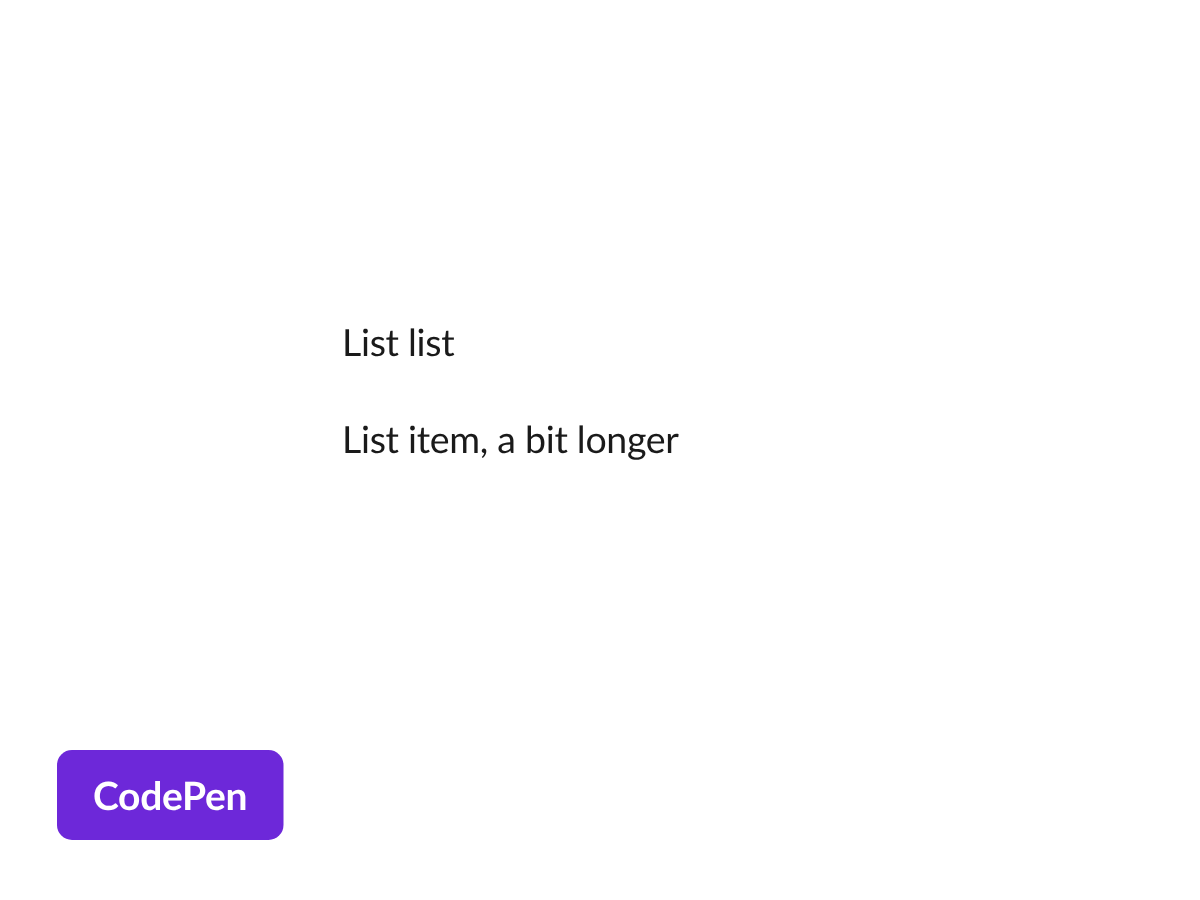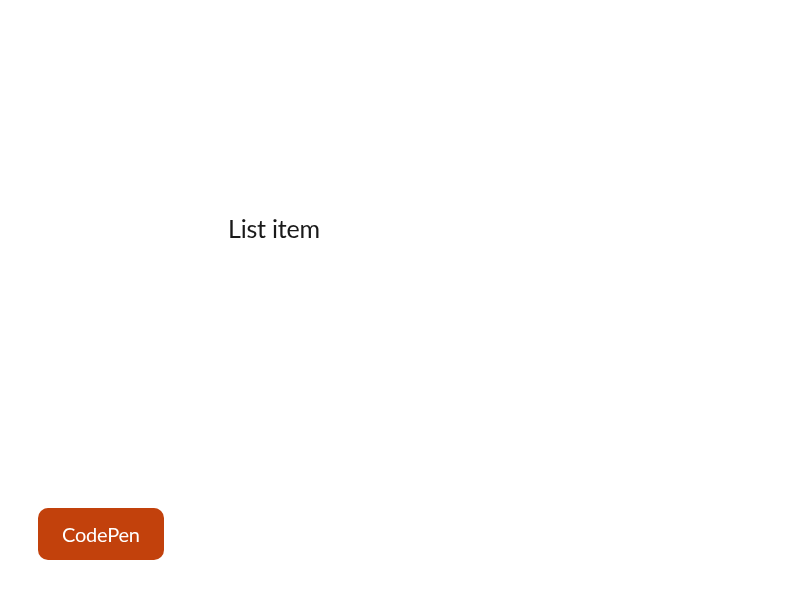--- a/index.html
+++ b/index.html
@@ -28,30 +28,31 @@
       margin-bottom: 32px;
       letter-spacing: -0.2px;
     }
     .list-item:last-child {
       margin-bottom: 0;
     }
     .codepen-badge {
       position: absolute;
       left: 38px;
       bottom: 40px;
-      background: #c2410c;
+      background: #6d28d9;
       color: #ffffff;
-      font-size: 20px;
-      font-weight: 400;
+      font-size: 26px;
+      font-weight: 700;
       padding: 14px 24px;
       border-radius: 10px;
       letter-spacing: -0.2px;
       cursor: pointer;
     }
   </style>
 </head>
 <body>
 
 <div class="list-container">
-  <div class="list-item">List item</div>
+  <div class="list-item">List list</div>
+  <div class="list-item">List item, a bit longer</div>
 </div>
 
 <div class="codepen-badge">CodePen</div>
 
 </body></html>

